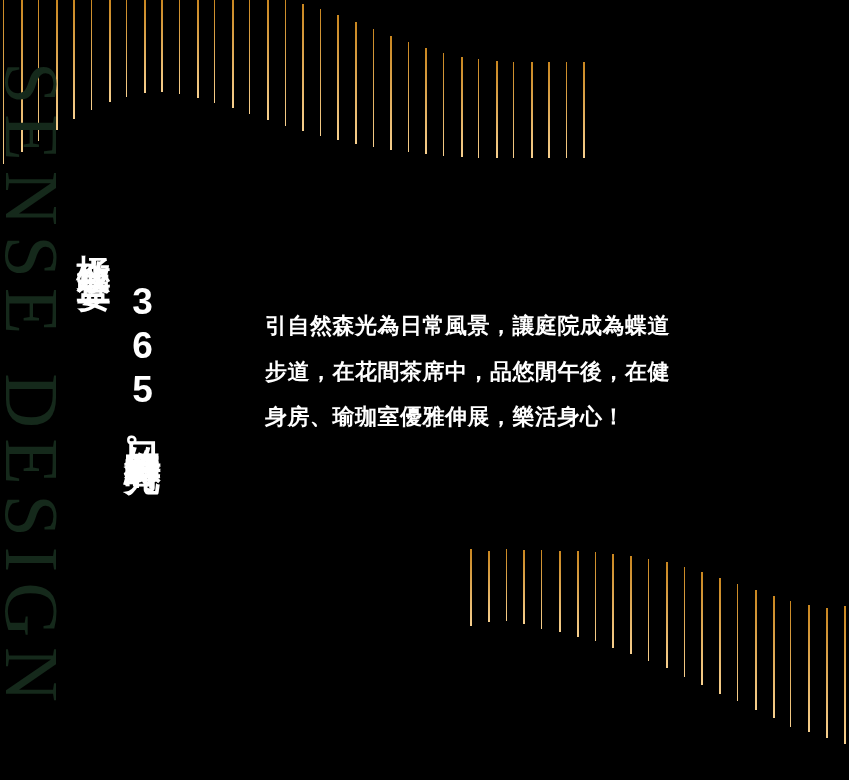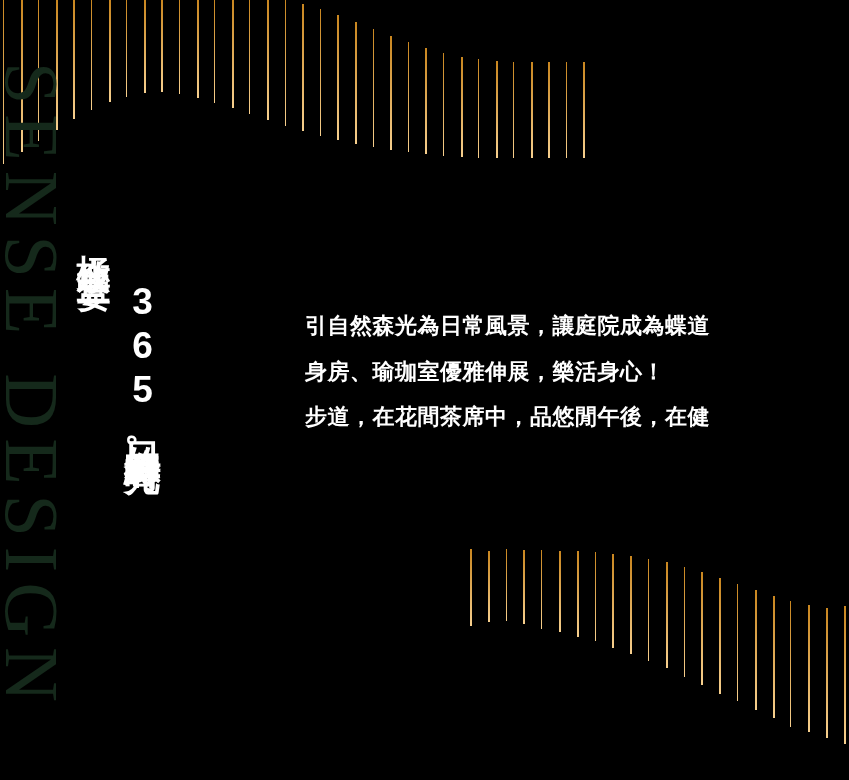--- a/index.html
+++ b/index.html
@@ -55,21 +55,20 @@
   .body-copy {
     position: absolute;
     left: 265px;
     top: 281px;
     width: 450px;
     font-size: 22px;
     line-height: 45.5px;
     font-weight: 700;
     letter-spacing: 0.5px;
     color: var(--text-color, #fff);
-    margin-left: 40px;
   }
   .body-copy span { display: block; }
   
   .ornament { position: absolute; inset: 0; pointer-events: none; }
   .gold-line {
     position: absolute;
     background: linear-gradient(180deg, var(--gold-top, #c9861f), var(--gold-bottom, #f6cf8e));
   }
 </style>
 </head>
@@ -139,17 +138,17 @@
     </div>
 
   <div class="watermark">SENSE DESIGN</div>
 
   <div class="headline-col headline-col-1">極致盛宴，</div>
 
   <div class="headline-col headline-col-2">365日的綠奢時光。</div>
 
   <p class="body-copy">
     <span>引自然森光為日常風景，讓庭院成為蝶道</span>
+    <span>步道，在花間茶席中，品悠閒午後，在健</span>
     <span>身房、瑜珈室優雅伸展，樂活身心！</span>
-    <span>步道，在花間茶席中，品悠閒午後，在健</span>
   </p>
 
 </div>
 
 </body></html>

